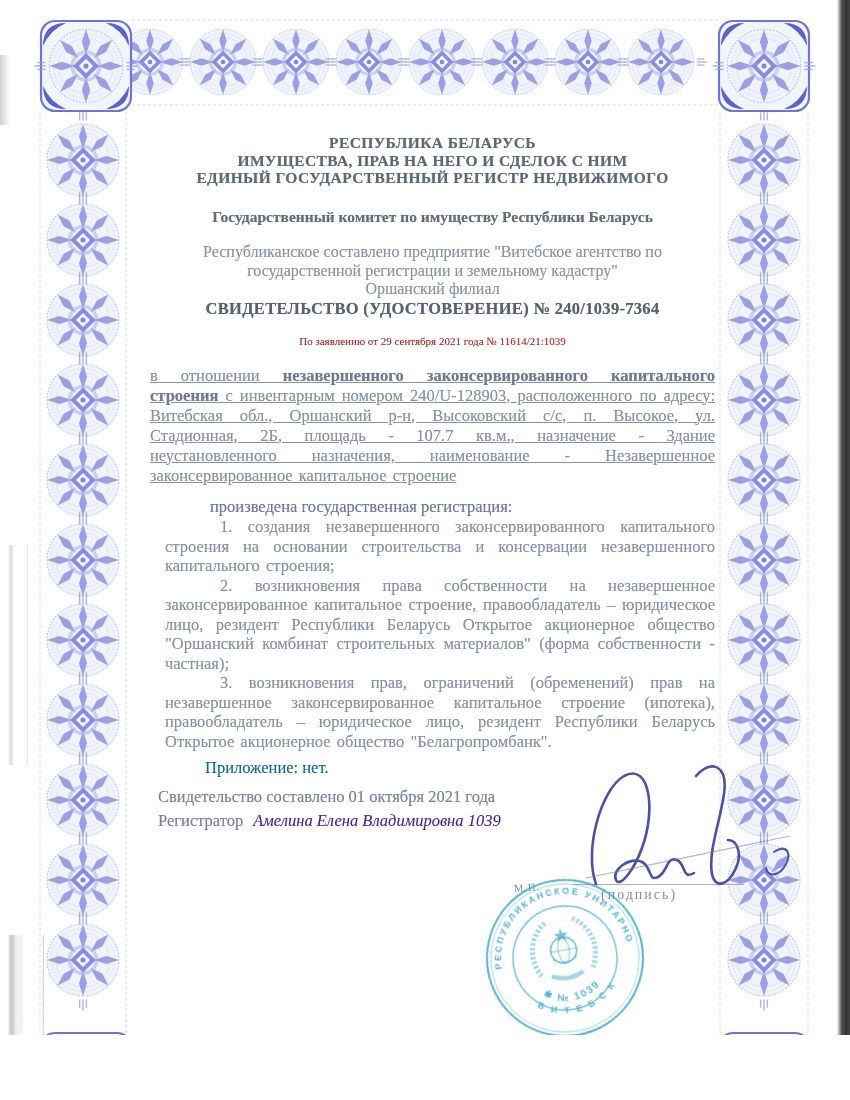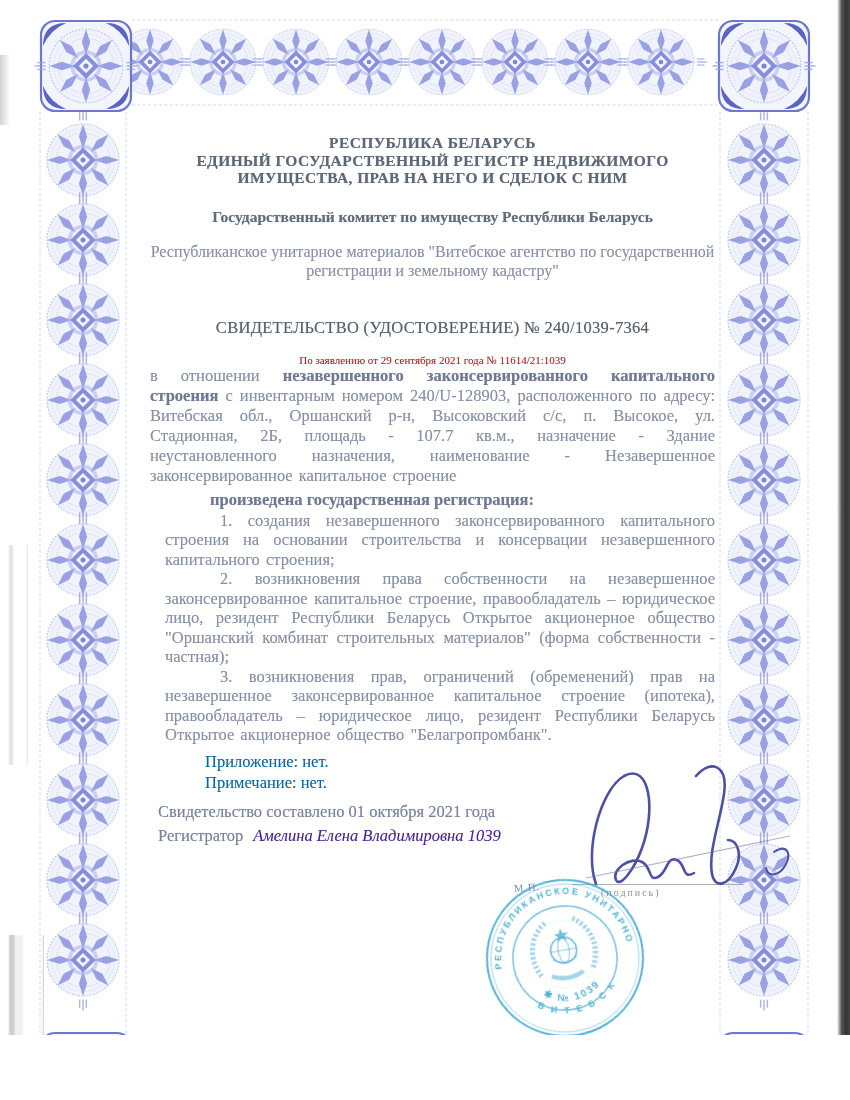--- a/index.html
+++ b/index.html
@@ -20,36 +20,36 @@
 
   
   .content{position:absolute;left:150px;top:128px;width:565px;z-index:4;
     color:#8089a0;font-size:16.5px;}
   .center{text-align:center;}
   .c-head{margin-top:6px;font-weight:bold;font-size:15.5px;line-height:17.5px;letter-spacing:.4px;
     color:#5d6876;text-shadow:0 0 .8px rgba(93,104,118,.55);}
   .committee{margin-top:21px;font-weight:bold;font-size:15.5px;line-height:17.5px;
     color:#626d7c;text-shadow:0 0 .8px rgba(98,109,124,.5);}
   .agency{margin-top:18px;font-size:16px;line-height:18.5px;color:#8a92a8;text-shadow:0 0 .6px rgba(138,146,168,.5);}
-  .cert-title{margin-top:38px;font-weight:normal;font-size:16.5px;line-height:19px;letter-spacing:.3px;
+  .cert-title{font-weight:bold;font-size:16.5px;line-height:19px;letter-spacing:.3px;
     color:#57616f;text-shadow:0 0 .8px rgba(87,97,111,.55);}
   .app-line{margin-top:17px;font-size:11px;color:#b91c1c;text-shadow:0 0 .6px rgba(138,147,171,.5);}
-  .para{line-height:20px;text-align:justify;text-align-last:left;
-    color:#8791a6;text-shadow:0 0 .6px rgba(135,145,166,.5);word-spacing:2px;}
+  .para{margin-top:19px;line-height:20px;text-align:justify;text-align-last:left;
+    color:#8791a6;text-shadow:0 0 .6px rgba(135,145,166,.5);word-spacing:2px;text-decoration:underline;}
   .para b,.reg-head{color:#6f7a92;text-shadow:0 0 .8px rgba(111,122,146,.55);}
-  .reg-head{margin-top:4px;font-weight:bold;line-height:20.5px;text-indent:60px;}
+  .reg-head{margin-top:11px;font-weight:normal;line-height:20.5px;text-indent:60px;}
   .reg-item{line-height:19.5px;text-align:justify;text-align-last:left;text-indent:55px;
     color:#8791a6;text-shadow:0 0 .6px rgba(135,145,166,.5);word-spacing:2px;margin-left:15px;}
   .small-ind{margin-top:6px;text-indent:55px;line-height:21px;color:#0369a1;text-shadow:0 0 .6px rgba(135,145,166,.5);}
   .plain-line{margin-top:3px;line-height:21px;color:#79839b;text-shadow:0 0 .7px rgba(121,131,155,.5);margin-left:8px;}
   .registrar-name{font-style:italic;color:#4c1d95;padding-left:10px;}
 
   
   .sig-line{position:absolute;left:572px;top:884px;width:172px;border-top:1px solid rgba(115,115,115,.55);z-index:5;}
-  .sig-caption{position:absolute;left:601px;top:887px;font-size:10px;letter-spacing:2px;color:#8f8f8f;z-index:5;
+  .sig-caption{position:absolute;left:601px;top:887px;font-size:14px;letter-spacing:2px;color:#8f8f8f;z-index:5;
     font-family:"Liberation Serif",serif;}
   .mp-mark{position:absolute;left:514px;top:882px;font-size:10.5px;letter-spacing:1px;color:#7c87a0;z-index:5;
     transform:rotate(-4deg);}
   .stamp-svg{position:absolute;left:475px;top:868px;z-index:6;}
   .sig-svg{position:absolute;left:578px;top:756px;z-index:7;}
 </style>
 </head>
 <body>
 
 <div class="page">
@@ -155,41 +155,41 @@
   </svg>
 
   <div class="scan-edge"></div>
   <div class="smudge sm1"></div>
   <div class="smudge sm2"></div>
   <div class="smudge sm3"></div>
 
   <div class="content">
     <div class="c-head center">
       <div>РЕСПУБЛИКА БЕЛАРУСЬ</div>
+      <div>ИМУЩЕСТВА, ПРАВ НА НЕГО И СДЕЛОК С НИМ</div>
       <div>ЕДИНЫЙ ГОСУДАРСТВЕННЫЙ РЕГИСТР НЕДВИЖИМОГО</div>
-      <div>ИМУЩЕСТВА, ПРАВ НА НЕГО И СДЕЛОК С НИМ</div>
     </div>
     <div class="committee center">Государственный комитет по имуществу Республики Беларусь</div>
     <div class="agency center">
-      <div>Республиканское унитарное материалов "Витебское агентство по государственной регистрации и земельному кадастру"</div>
+      <div>Республиканское составлено предприятие "Витебское агентство по государственной регистрации и земельному кадастру"</div>
+      <div>Оршанский филиал</div>
     </div>
     <div class="cert-title center">
       <div>СВИДЕТЕЛЬСТВО (УДОСТОВЕРЕНИЕ) № 240/1039-7364</div>
     </div>
     <div class="app-line center">По заявлению от 29 сентября 2021 года № 11614/21:1039</div>
 
     <div class="para"><span>в отношении </span><b>незавершенного законсервированного капитального строения</b><span> с инвентарным номером 240/U-128903, расположенного по адресу: Витебская обл., Оршанский р-н, Высоковский с/с, п. Высокое, ул. Стадионная, 2Б, площадь - 107.7 кв.м., назначение - Здание неустановленного назначения, наименование - Незавершенное законсервированное капитальное строение</span></div>
 
     <div class="reg-head">произведена государственная регистрация:</div>
     <div class="reg-item">1. создания незавершенного законсервированного капитального строения на основании строительства и консервации незавершенного капитального строения;</div>
     <div class="reg-item">2. возникновения права собственности на незавершенное законсервированное капитальное строение, правообладатель – юридическое лицо, резидент Республики Беларусь Открытое акционерное общество "Оршанский комбинат строительных материалов" (форма собственности - частная);</div>
     <div class="reg-item">3. возникновения прав, ограничений (обременений) прав на незавершенное законсервированное капитальное строение (ипотека), правообладатель – юридическое лицо, резидент Республики Беларусь Открытое акционерное общество "Белагропромбанк".</div>
 
     <div class="small-ind">Приложение: нет.</div>
-    <div class="small-ind" style="margin-top:0;">Примечание: нет.</div>
     <div class="plain-line" style="margin-top:8px;">Свидетельство составлено 01 октября 2021 года</div>
     <div class="plain-line"><span>Регистратор</span><span class="registrar-name">Амелина Елена Владимировна 1039</span></div>
   </div>
 
   <div class="sig-line"></div>
   <div class="sig-caption">(подпись)</div>
   <div class="mp-mark">М.П.</div>
 
   <svg class="stamp-svg" width="180" height="180" viewBox="0 0 180 180" aria-hidden="true">
     <defs>

